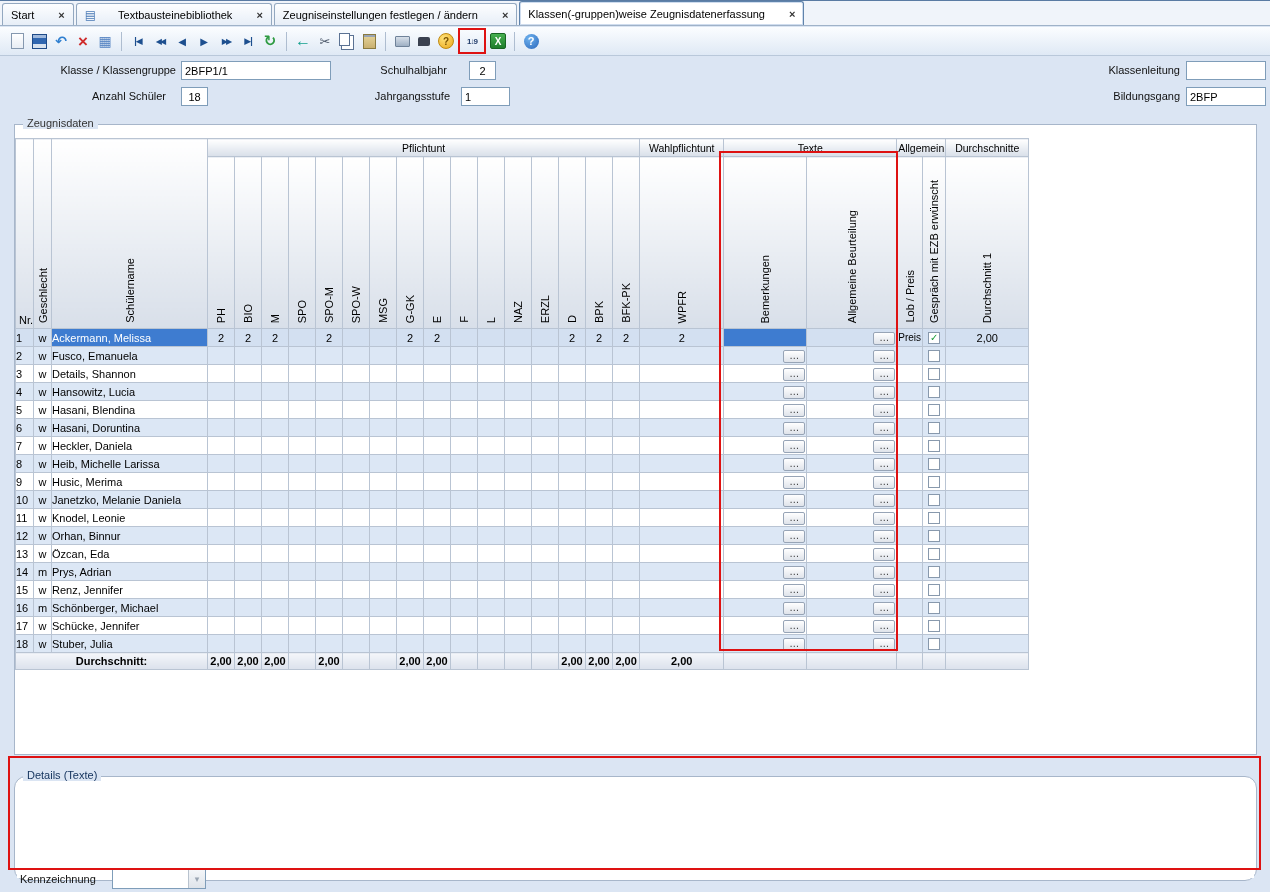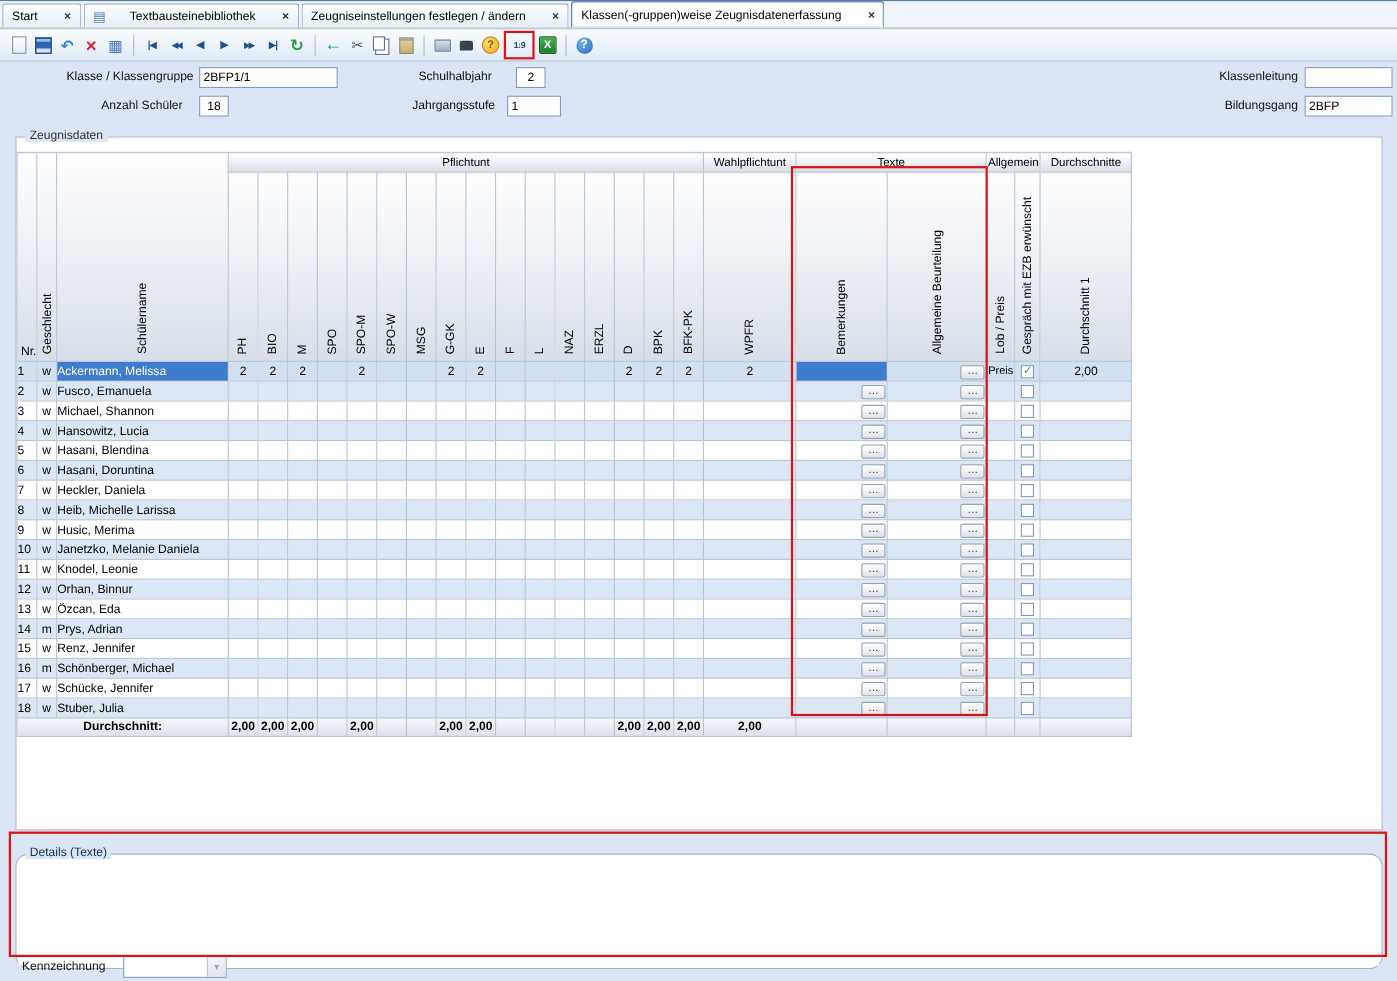--- a/index.html
+++ b/index.html
@@ -137,21 +137,21 @@
     <span class="hlwrap">
       <span class="tbi tbi-sort-numbers"></span>
     </span>
     <span class="tbi tbi-excel-export"></span>
     <span class="tb-sep"></span>
     <span class="tbi tbi-help"></span>
   </div>
 
 <div>
   <span class="flabel" style="left:40px;top:64px;width:136px;">Klasse / Klassengruppe</span>
-  <input class="finput" style="left: 181px; top: 61px; width: 126px;" readonly="" value="2BFP1/1">
+  <input class="finput" style="left: 181px; top: 61px; width: 150px;" readonly="" value="2BFP1/1">
 
   <span class="flabel" style="left:350px;top:64px;width:97px;">Schulhalbjahr</span>
   <input class="finput center" style="left: 469px; top: 61px; width: 27px;" readonly="" value="2">
 
   <span class="flabel" style="left:60px;top:90px;width:106px;">Anzahl Schüler</span>
   <input class="finput center" style="left: 181px; top: 87px; width: 27px;" readonly="" value="18">
 
   <span class="flabel" style="left:350px;top:90px;width:100px;">Jahrgangsstufe</span>
   <input class="finput" style="left: 461px; top: 87px; width: 49px;" readonly="" value="1">
 
@@ -291,21 +291,21 @@
         </td>
         <td class="lobc"></td>
         <td class="cbc">
           <div class="cb"></div>
         </td>
         <td class="d1c"></td>
       </tr>
       <tr class="odd">
         <td class="nrc">3</td>
         <td class="gc">w</td>
-        <td class="namec">Michael, Shannon</td>
+        <td class="namec">Details, Shannon</td>
         <td class="gradec"></td>
         <td class="gradec"></td>
         <td class="gradec"></td>
         <td class="gradec"></td>
         <td class="gradec"></td>
         <td class="gradec"></td>
         <td class="gradec"></td>
         <td class="gradec"></td>
         <td class="gradec"></td>
         <td class="gradec"></td>

